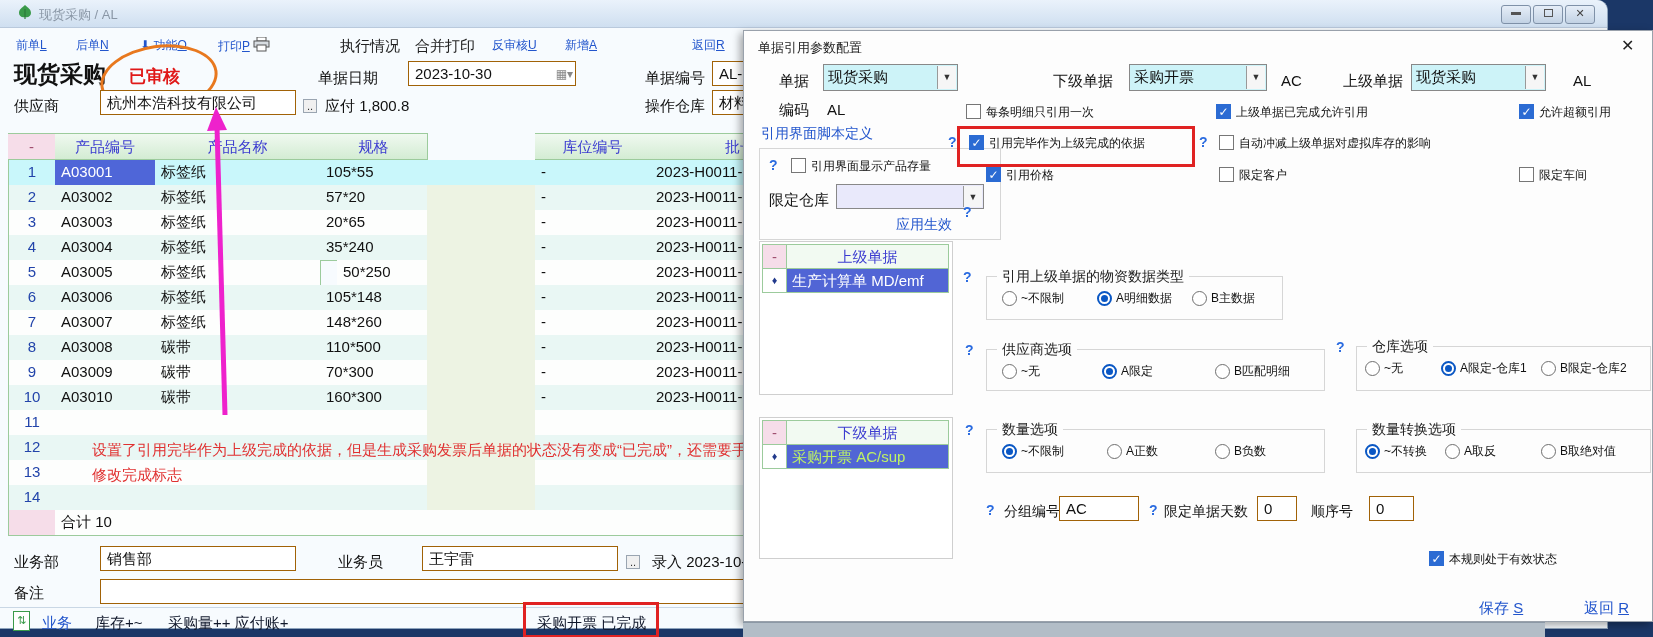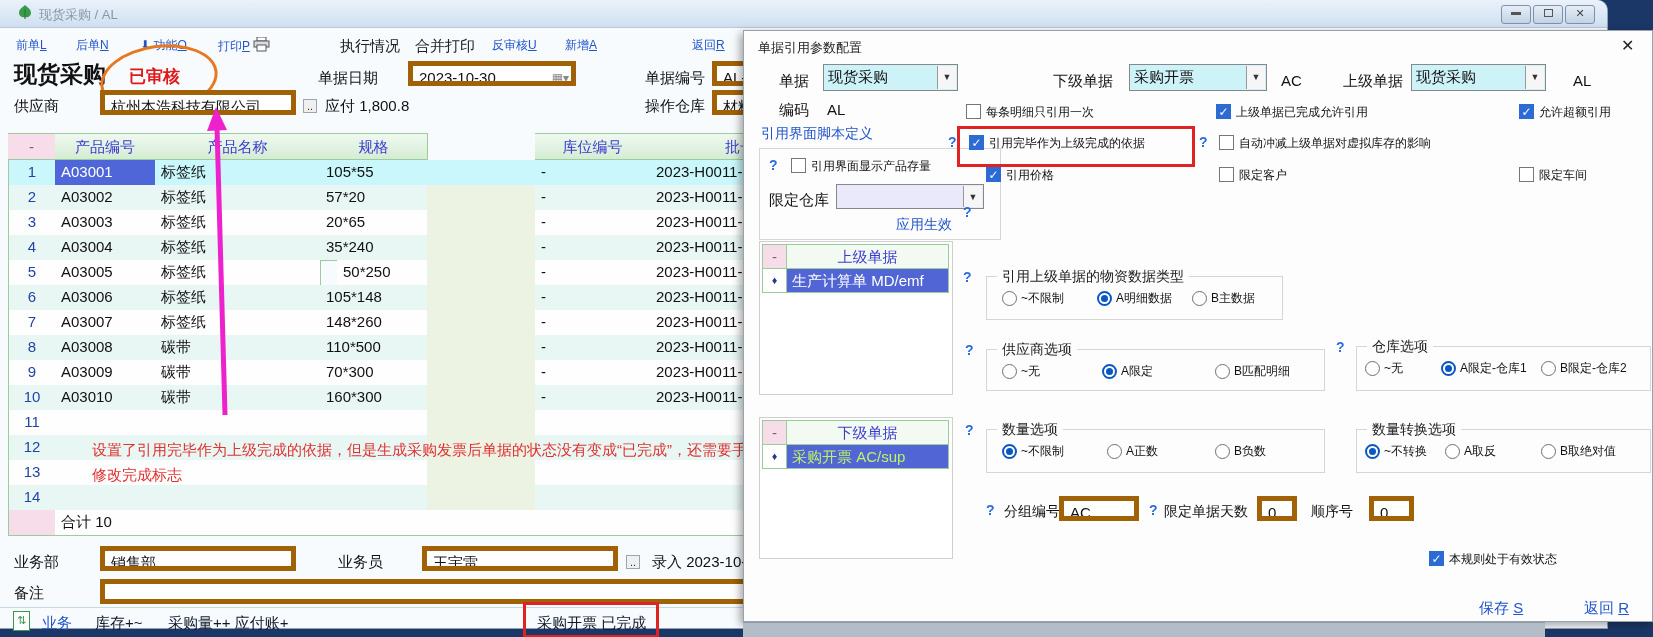--- a/index.html
+++ b/index.html
@@ -22,21 +22,21 @@
   .cell{line-height:24px;padding:0 6px;background:#fff}
   .cfirst{border-left:1px solid #9ccb9c;text-align:center;color:#2244aa;padding:0}
   .rowodd .cell{background:#e9f7f4}
   .roweven .cell{background:#fdfefd}
   .cell.mcol{background:#edf3e3}
   .rowsel .cell{background:#c9f7fb}
   .rowsel .codecell{background:#4f66d8;color:#fff}
   .pinkcell{background:#f6dde9 !important}
   .annot{color:#e03030;font-size:15px;white-space:nowrap}
   
-  .field{background:#fff;border:5px solid #a16207;box-sizing:border-box;padding:1px 6px;line-height:21px;overflow:hidden;white-space:nowrap}
+  .field{background:#fff;border:1px solid #a16207;box-sizing:border-box;padding:1px 6px;line-height:21px;overflow:hidden;white-space:nowrap}
   .lkbtn{background:#f0f0f0;border:1px solid #9aa5b1;font-size:11px;line-height:12px;padding:0 3px;color:#333}
   .lbl{color:#111}
   .teal{color:#0f172a}
   .blink{color:#2255cc;cursor:pointer}
   .redbox{border:3px solid #e02222;background:transparent}
   
   #dialog{left:743px;top:30px;width:910px;height:592px;background:#fdfdfd;border:1px solid #99a1ab;box-sizing:border-box;box-shadow:-3px 3px 8px rgba(0,0,0,.35)}
   .combo{background:#cdf3f8;border:1px solid #888;box-sizing:border-box;line-height:24px;padding:0 4px;white-space:nowrap;overflow:hidden}
   .combo .dd,.lavcombo .dd{position:absolute;right:1px;top:1px;bottom:1px;width:18px;background:#f6f6f6;border-left:1px solid #999;text-align:center;font-size:9px;line-height:22px;color:#333}
   .lavcombo{background:#e9e9fb;border:1px solid #888;box-sizing:border-box}

